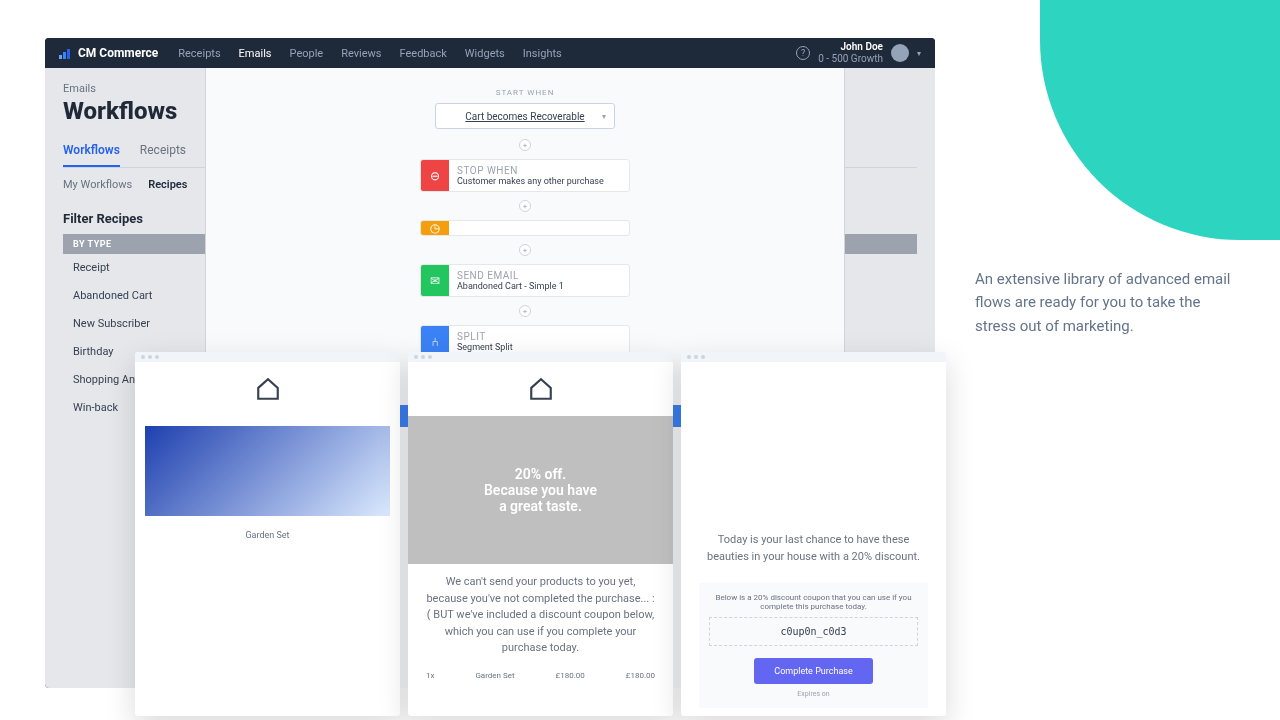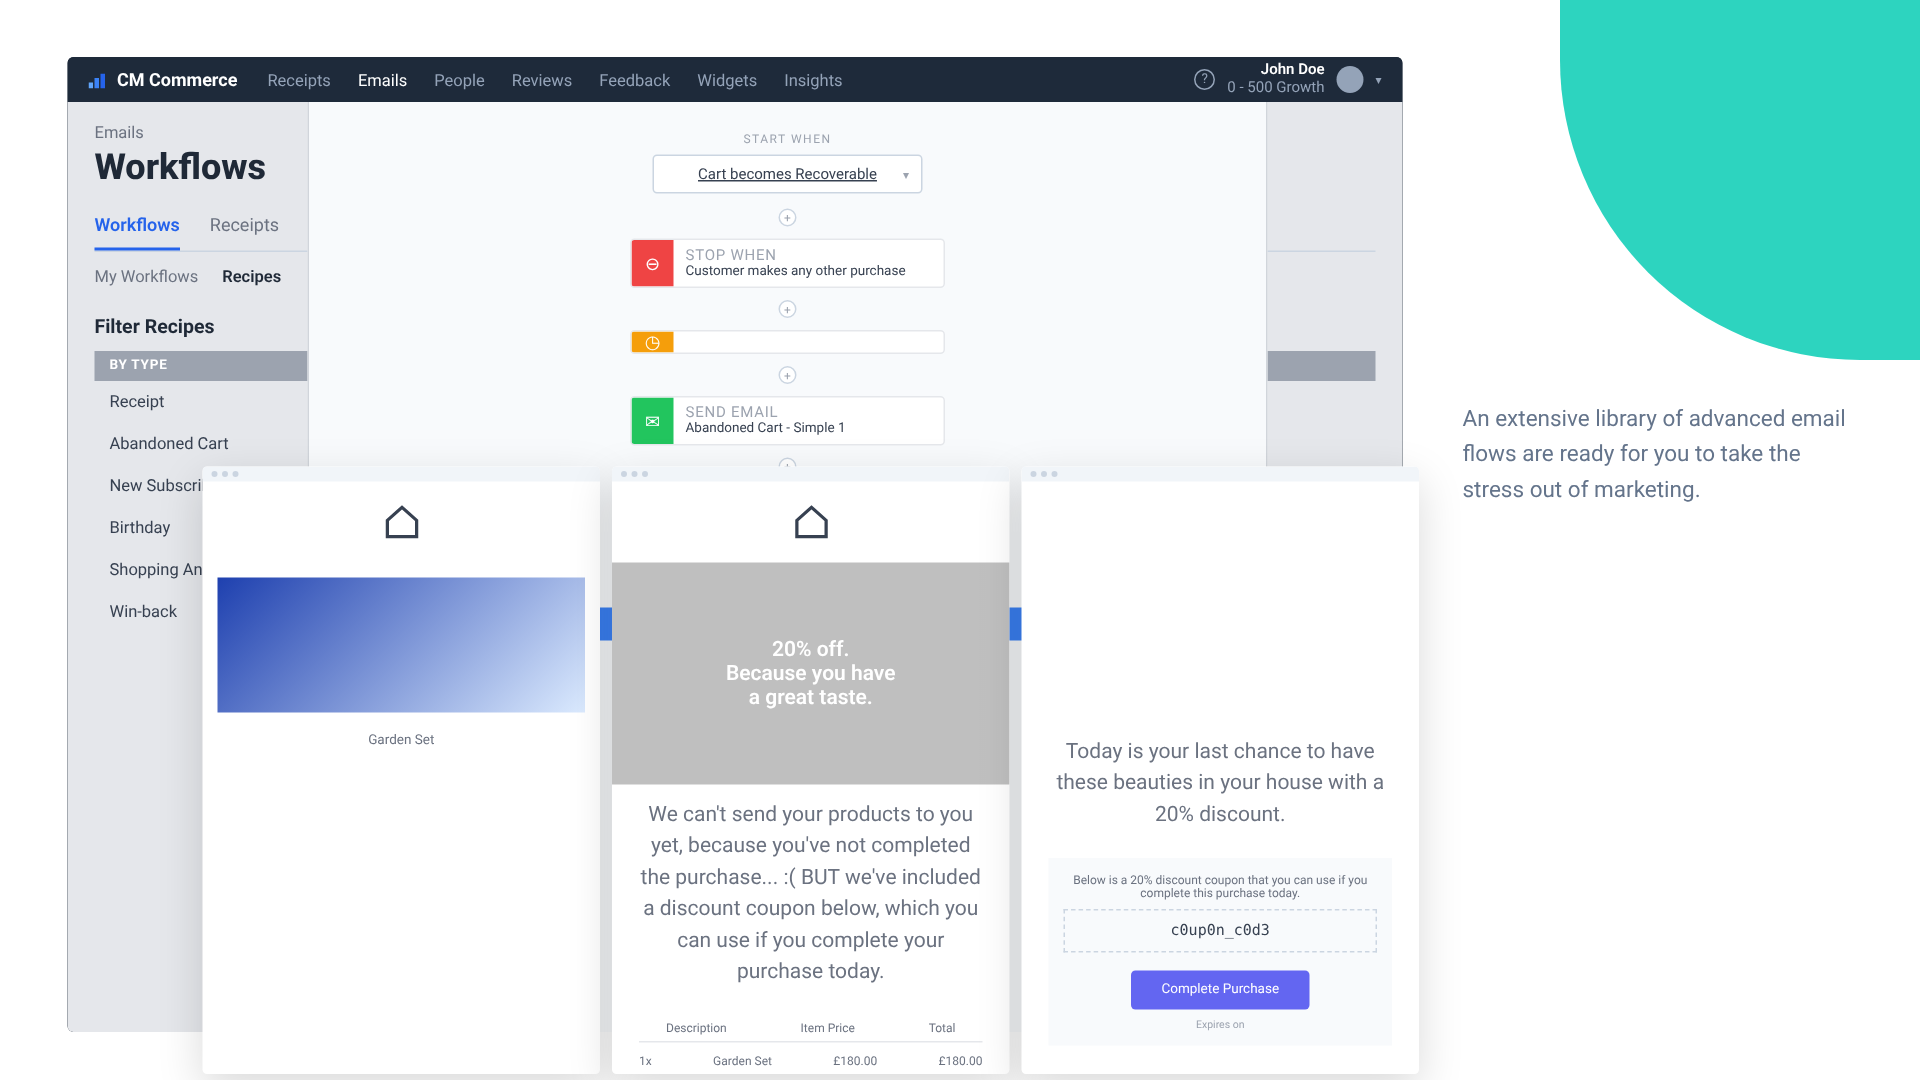--- a/index.html
+++ b/index.html
@@ -82,21 +82,21 @@
  linear-gradient(-45deg,#f59e0b 25%,transparent 25%),
  linear-gradient(90deg,#22c55e 15%,transparent 15%),
  linear-gradient(0deg,#3b82f6 30%,transparent 30%),
  #ec4899; z-index:-1; }
 .hero3 { height:160px; }
 .hero3::before { content:""; position:absolute; inset:0; background:
  linear-gradient(60deg,#dc2626 0 18%,#f97316 18% 32%,#fbbf24 32% 44%,#16a34a 44% 58%,#0891b2 58% 72%,#7c3aed 72% 86%,#db2777 86%);
  z-index:-1; }
 .subhero { height:90px; background:linear-gradient(135deg,#1e40af,#dbeafe); margin:10px; }
 .caption { font-size:9px; text-align:center; color:#6b7280; padding:4px 0 10px; }
-.cardtext { font-size:14px; color:#6b7280; text-align:center; padding:10px 18px; line-height:1.5; }
+.cardtext { font-size:11px; color:#6b7280; text-align:center; padding:10px 18px; line-height:1.5; }
 .orderrow { display:flex; justify-content:space-between; font-size:8px; color:#6b7280; padding:4px 18px; }
 .orderhead { border-bottom:1px solid #e5e7eb; margin:8px 18px 4px; padding-bottom:4px; }
 .coupon { margin:8px 18px; padding:10px; background:#f8fafc; text-align:center; }
 .couponbox { border:1px dashed #cbd5e1; padding:8px; font-family:monospace; font-size:10px; color:#374151; margin:6px 0; }
 .cta { background:#6366f1; color:#fff; font-size:9px; padding:8px 20px; border-radius:3px; display:inline-block; margin-top:6px; cursor:pointer; }
 .expire { font-size:7px; color:#9ca3af; margin-top:6px; }
 
 svg.house { fill:none; stroke:#374151; stroke-width:2; }
 .hero3 svg.house { stroke:#fff; fill:#fff; }
 </style>
@@ -252,25 +252,20 @@
         </div>
       <div class="cardhead"><span class="houseico"><svg class="house" viewBox="0 0 24 24">
               <path d="M3 11 L12 3 L21 11 V21 H3 Z"></path>
             </svg></span></div>
       <div class="hero hero2">
           <span id="hero2" style="font-weight:600;white-space:pre-line">20% off.
 Because you have
 a great taste.</span>
         </div>
       <div class="cardtext">We can't send your products to you yet, because you've not completed the purchase... :( BUT we've included a discount coupon below, which you can use if you complete your purchase today.</div>
-      <div class="orderrow orderhead" id="ordercols">
-          <span>Description</span>
-          <span>Item Price</span>
-          <span>Total</span>
-        </div>
       <div class="orderrow" id="orderrow">
           <span>1x</span>
           <span>Garden Set</span>
           <span>£180.00</span>
           <span>£180.00</span>
         </div>
     </div>
 
     <div class="card">
       <div class="cardbar">

